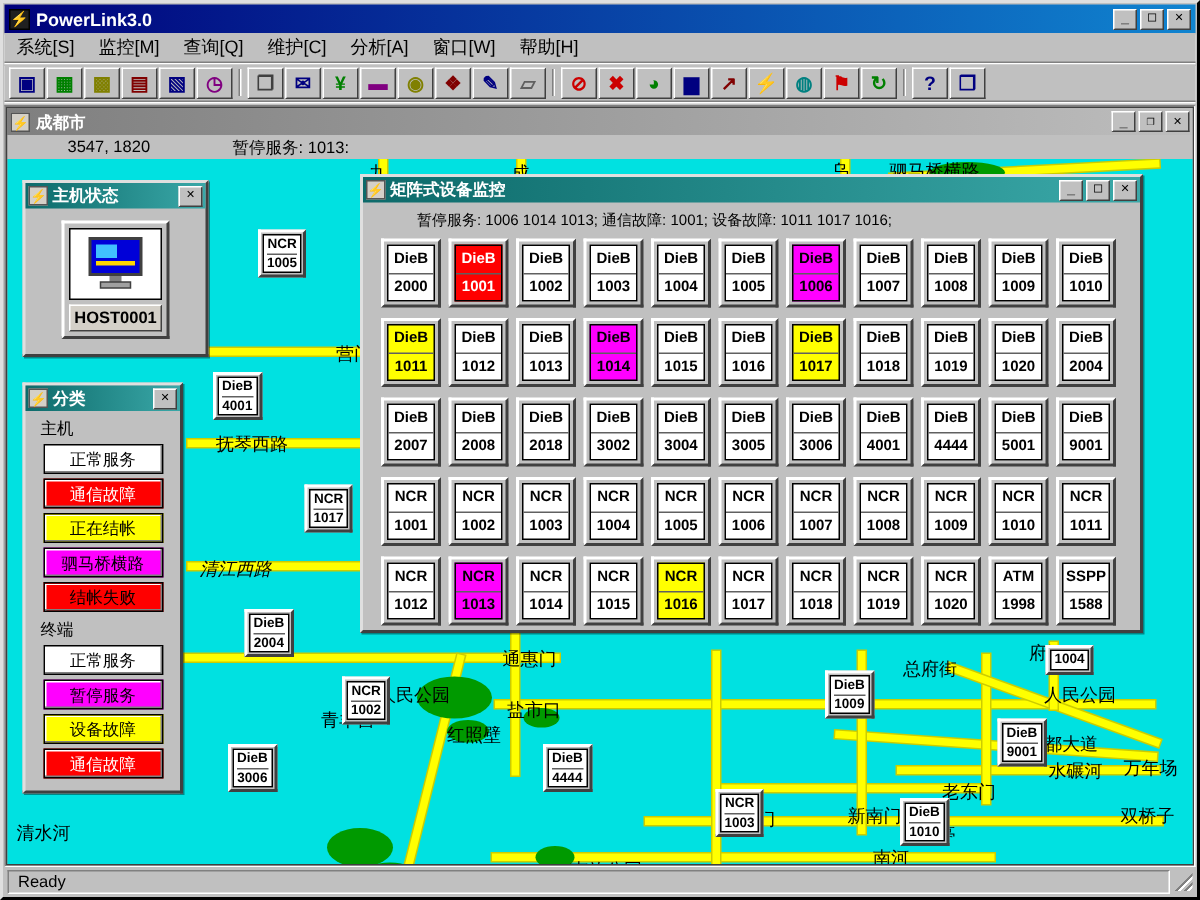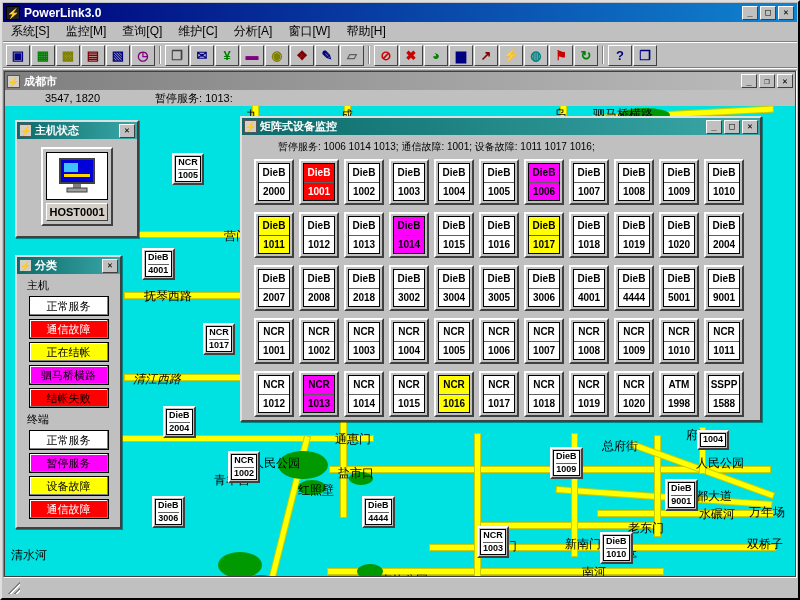--- a/index.html
+++ b/index.html
@@ -675,14 +675,15 @@
       <div class="cell">
         <div class="cell-inner" style="background: rgb(255, 255, 255); color: rgb(0, 0, 0);">
           <div class="cell-type">SSPP</div>
           <div class="cell-num">1588</div>
         </div>
       </div>
     </div>
 </div>
 
 <div class="statusbar">
+  <div class="sb-panel">Ready</div>
   <div class="grip"></div>
 </div>
 
 </body></html>

